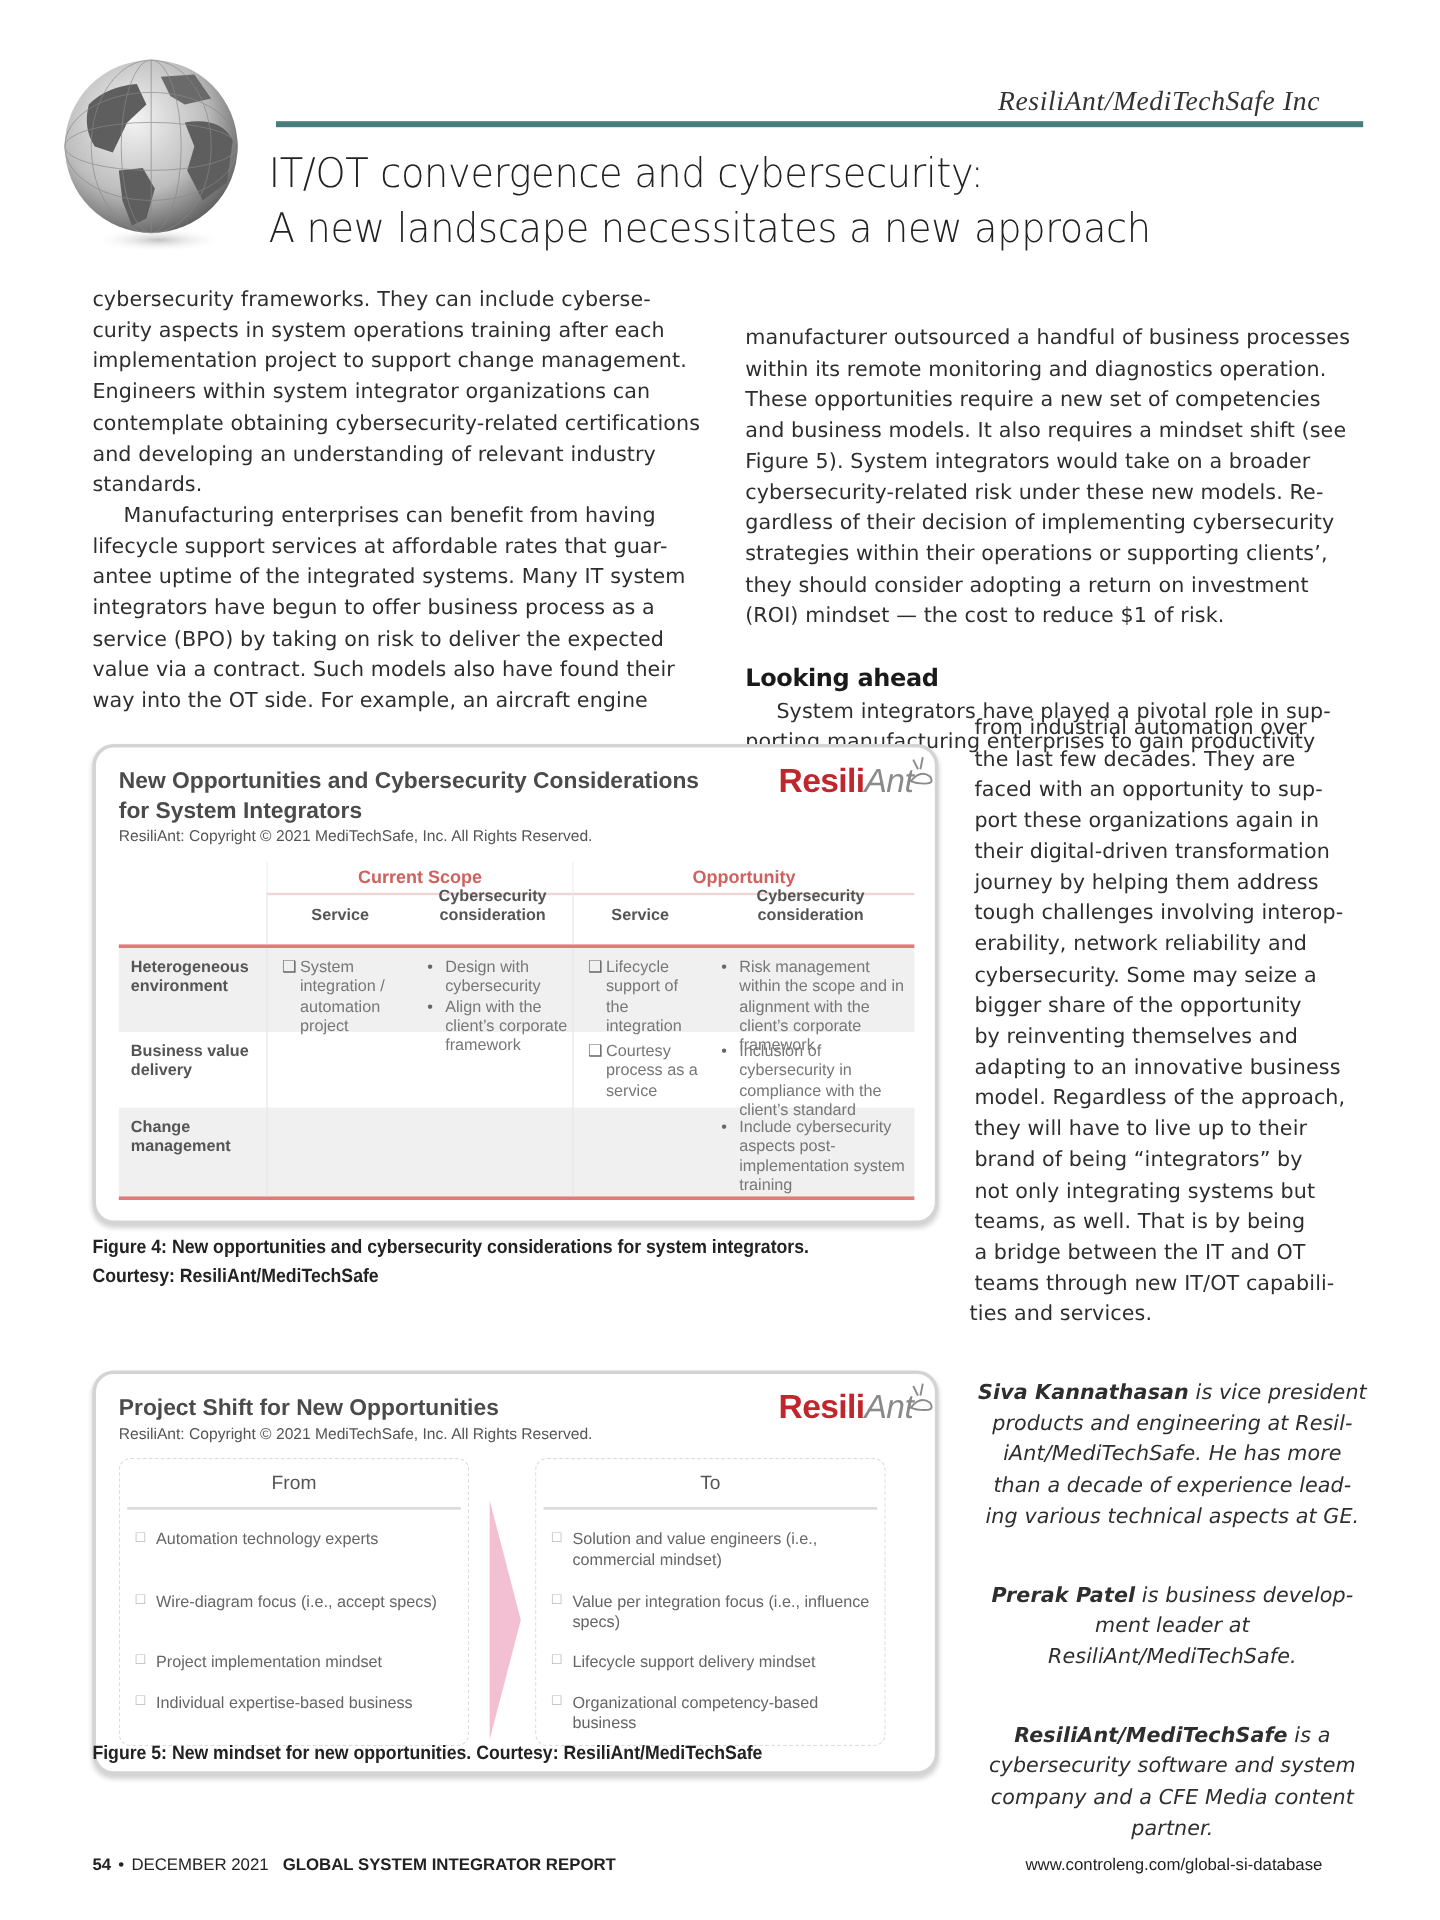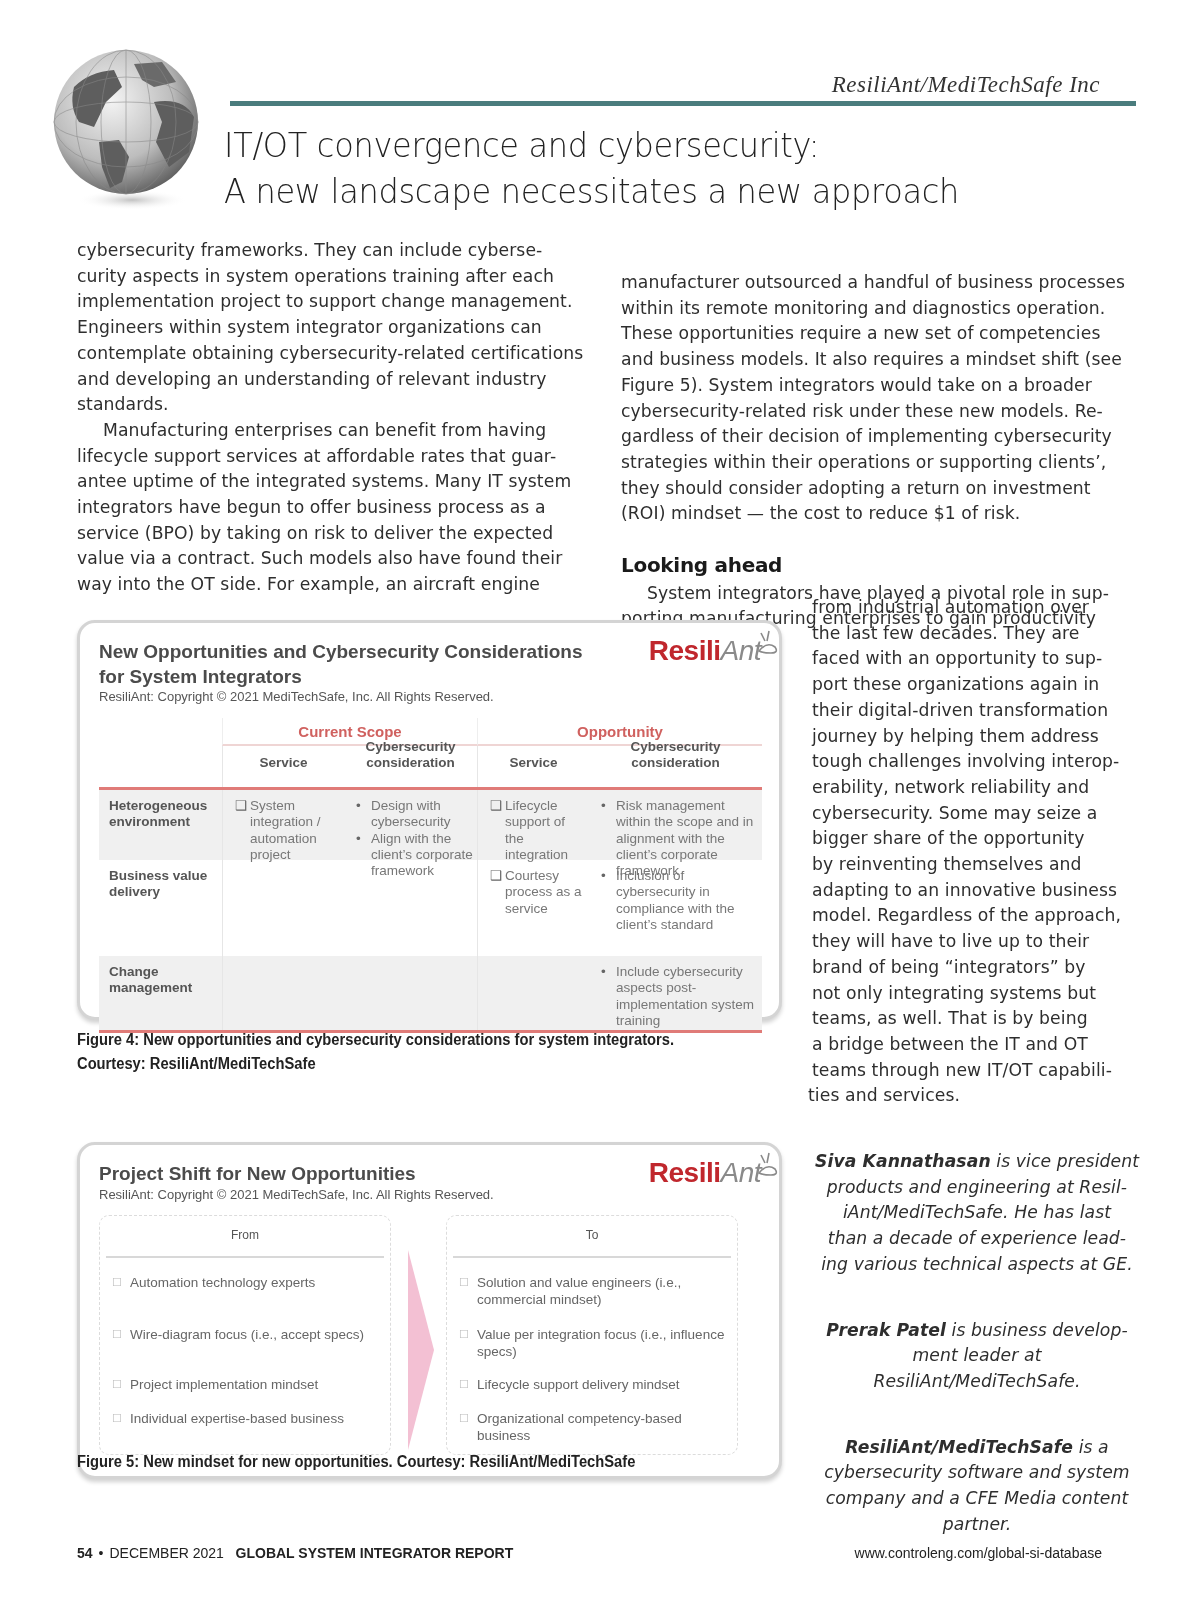--- a/index.html
+++ b/index.html
@@ -42,21 +42,21 @@
     .c-cons1 { width: 133px; }
     .c-svc2 { width: 112px; border-left: 1px solid #e6e6e6; }
     .c-cons2 { width: 173px; }
     .item { display: flex; }
     .item .mk { width: 15px; flex: none; color: #666; }
     .tbl .bottom-rule { height: 3px; background: #e07b78; }
 
     .panel { position: absolute; top: 70px; width: 292px; height: 240px; border: 1px dashed #dcdcdc; border-radius: 10px; background: #fff; font-family: "Liberation Sans", sans-serif; }
     .panel-from { left: 19px; }
     .panel-to { left: 366px; }
-    .panel-head { text-align: center; font-size: 12px; color: #555; padding-top: 12px; height: 42px; border-bottom: 2px solid #d8d8d8; margin: 0 6px; }
+    .panel-head { text-align: center; font-size: 16px; color: #555; padding-top: 12px; height: 42px; border-bottom: 2px solid #d8d8d8; margin: 0 6px; }
     .panel ul { list-style: none; padding: 16px 10px 0 12px; }
     .panel li { display: flex; font-size: 13.5px; line-height: 17px; color: #666; }
     .panel li .bx { width: 18px; flex: none; color: #bbb; font-size: 11px; }
     .arrow { position: absolute; left: 326px; top: 105px; }
 
     .caption { position: absolute; left: 77px; font-family: "Liberation Sans", sans-serif; font-weight: bold; font-size: 16px; line-height: 24px; color: #222; transform: scaleX(0.92); transform-origin: left top; }
     .cap4 { top: 1028px; width: 780px; }
     .cap5 { top: 1450px; width: 780px; }
 
     .bio { margin-top: 40px; font-style: italic; text-align: center; }
@@ -165,21 +165,21 @@
     <span class="line">not only integrating systems but</span>
     <span class="line">teams, as well. That is by being</span>
     <span class="line">a bridge between the IT and OT</span>
     <span class="line">teams through new IT/OT capabili-</span>
     <span class="line" style="margin-left:-4px">ties and services.</span>
   </div>
 
   <div class="bio">
     <span class="line"><b>Siva Kannathasan</b><span> is vice president</span></span>
     <span class="line">products and engineering at Resil-</span>
-    <span class="line">iAnt/MediTechSafe. He has last</span>
+    <span class="line">iAnt/MediTechSafe. He has more</span>
     <span class="line">than a decade of experience lead-</span>
     <span class="line">ing various technical aspects at GE.</span>
   </div>
   <div class="bio">
     <span class="line"><b>Prerak Patel</b><span> is business develop-</span></span>
     <span class="line">ment leader at</span>
     <span class="line">ResiliAnt/MediTechSafe.</span>
   </div>
   <div class="bio">
     <span class="line"><b>ResiliAnt/MediTechSafe</b><span> is a</span></span>
@@ -241,21 +241,21 @@
           </div>
       </div>
       <div class="cell c-cons2">
         <div class="item">
             <span class="mk">•</span>
             <span>Risk management within the scope and in alignment with the client’s corporate framework</span>
           </div>
       </div>
     </div>
 
-    <div class="row" style="height:96px">
+    <div class="row" style="height:63px">
       <div class="rowlabel">Business value delivery</div>
       <div class="cell c-svc1"></div>
       <div class="cell c-cons1"></div>
       <div class="cell c-svc2">
         <div class="item">
             <span class="mk">❑</span>
             <span>Courtesy process as a service</span>
           </div>
       </div>
       <div class="cell c-cons2">

